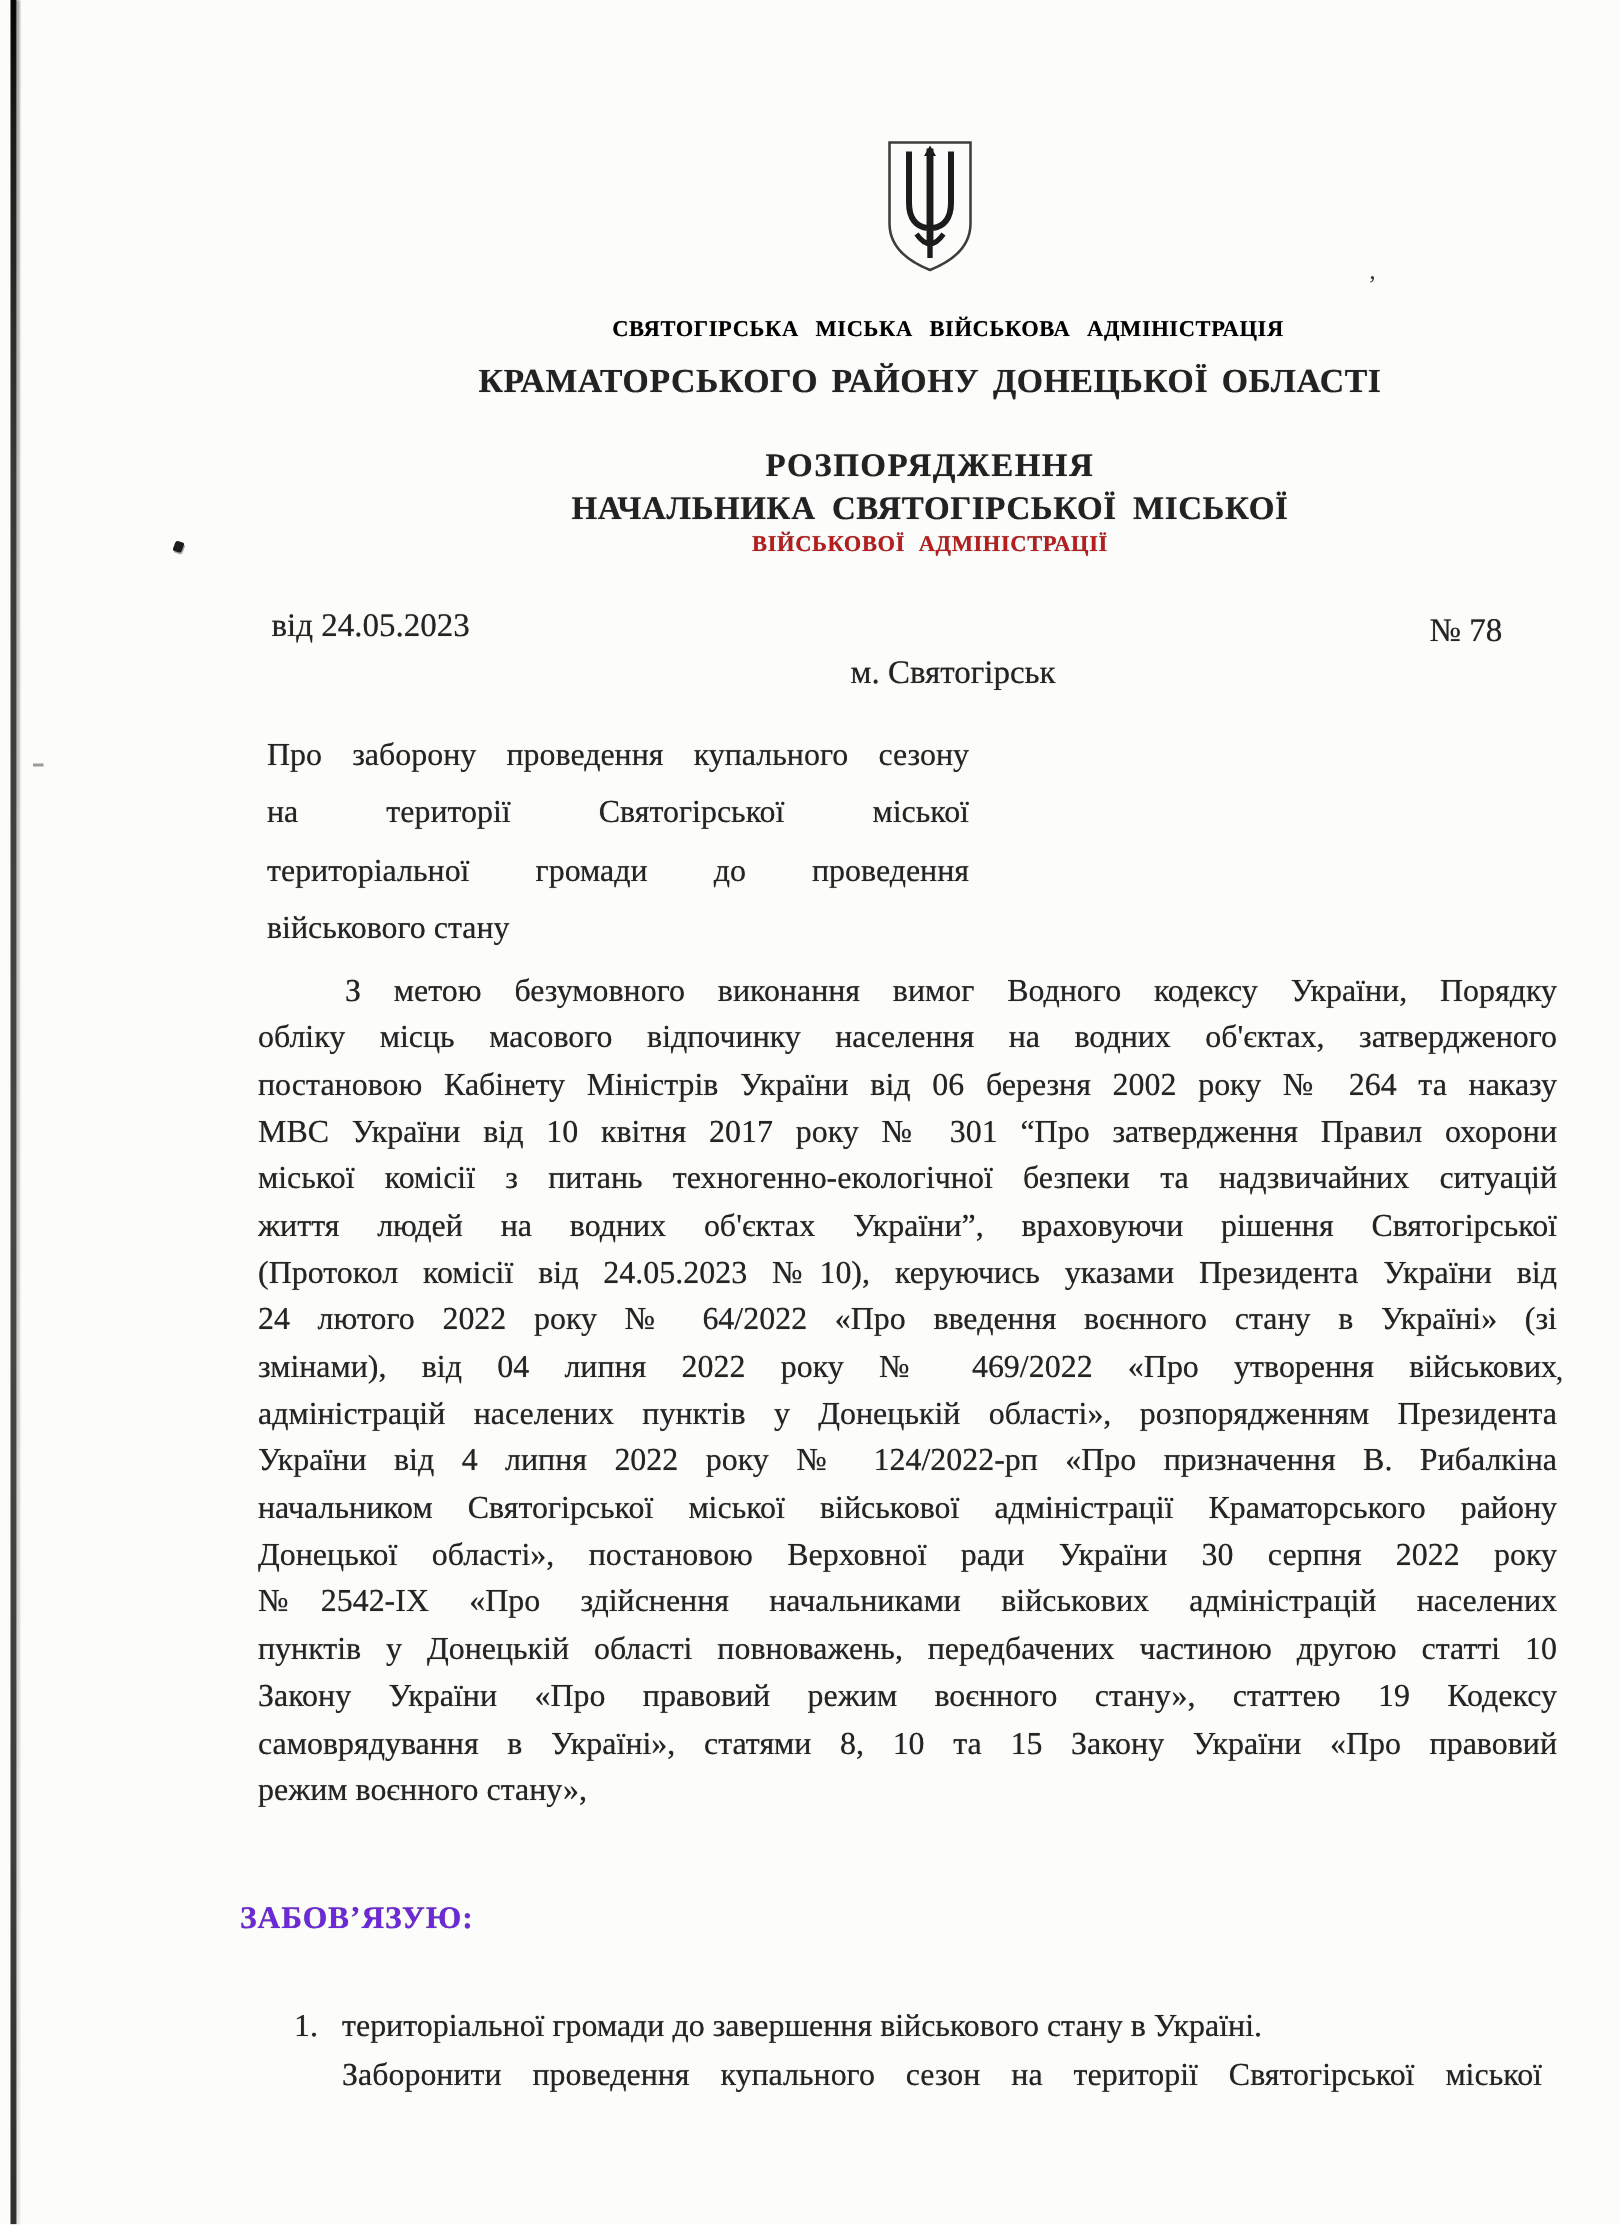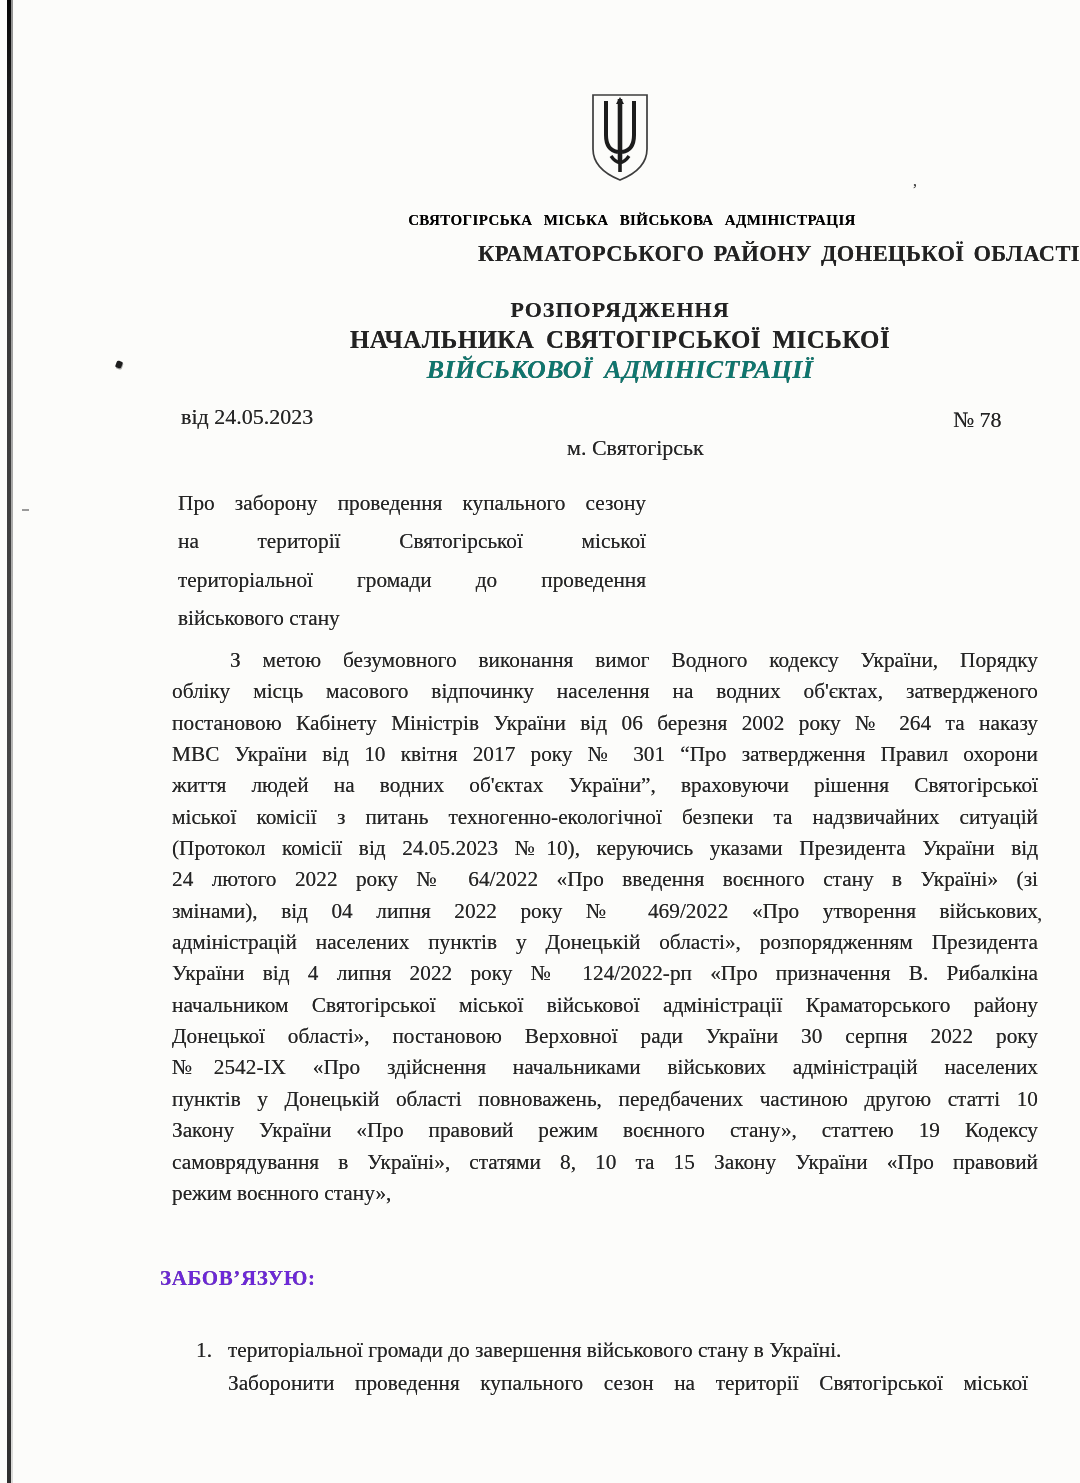--- a/index.html
+++ b/index.html
@@ -23,24 +23,24 @@
   .scan-edge2 {
     position:absolute; left:11px; top:0; width:2px; height:1483px;
     background:linear-gradient(180deg,rgba(60,60,60,.55),rgba(120,120,120,.25));
     filter:blur(0.6px);
   }
   .soft { text-shadow:0 0 0.5px rgba(20,20,20,.65); }
   .center { text-align:center; }
   .bold { font-weight:bold; }
 
   .org-line1 { left:172px; top:212px; width:920px; font-size:15px; letter-spacing:.4px; word-spacing:7px; color:#000000; }
-  .org-line2 { left:160px; top:241px; width:920px; font-size:22.5px; letter-spacing:.4px; word-spacing:3px; color:#222;text-align:right; }
+  .org-line2 { left:160px; top:241px; width:920px; font-size:22.5px; letter-spacing:.4px; word-spacing:3px; color:#222; }
   .doc-type1 { left:160px; top:297px; width:920px; font-size:22px; letter-spacing:1px; color:#222; }
-  .doc-type2 { left:160px; top:326px; width:920px; font-size:25px; letter-spacing:.4px; word-spacing:5px; color:#222; }
-  .doc-type3 { left:160px; top:355px; width:920px; font-size:26px; letter-spacing:.4px; word-spacing:5px; color:#0f766e;font-style:italic; }
+  .doc-type2 { left:160px; top:326px; width:920px; font-size:22px; letter-spacing:.4px; word-spacing:5px; color:#222; }
+  .doc-type3 { left:160px; top:355px; width:920px; font-size:15px; letter-spacing:.4px; word-spacing:5px; color:#b91c1c; }
 
   .date-val  { left:181px; top:404px; font-size:22px; }
   .place-val { left:567px; top:406px; font-size:22px;margin-top:29px; }
   .num-val   { left:953px; top:407px; font-size:22px; }
 
   .subject { left:178px; top:484px; width:468px; font-size:21.3px; }
   .subject .tline { height:38.3px; line-height:38.3px; }
 
   .preamble { left:172px; top:645px; width:866px; font-size:21.3px; }
   .preamble .tline { height:31.35px; line-height:31.35px; }
@@ -101,22 +101,22 @@
       <div class="tline jline">на території Святогірської міської</div>
       <div class="tline jline">територіальної громади до проведення</div>
       <div class="tline">військового стану</div>
     </div>
 
   <div class="abs soft preamble">
       <div class="tline jline indent">З метою безумовного виконання вимог Водного кодексу України, Порядку</div>
       <div class="tline jline">обліку місць масового відпочинку населення на водних об'єктах, затвердженого</div>
       <div class="tline jline">постановою Кабінету Міністрів України від 06 березня 2002 року № 264 та наказу</div>
       <div class="tline jline">МВС України від 10 квітня 2017 року № 301 “Про затвердження Правил охорони</div>
+      <div class="tline jline">міської комісії з питань техногенно-екологічної безпеки та надзвичайних ситуацій</div>
       <div class="tline jline">життя людей на водних об'єктах України”, враховуючи рішення Святогірської</div>
-      <div class="tline jline">міської комісії з питань техногенно-екологічної безпеки та надзвичайних ситуацій</div>
       <div class="tline jline">(Протокол комісії від 24.05.2023 №10), керуючись указами Президента України від</div>
       <div class="tline jline">24 лютого 2022 року № 64/2022 «Про введення воєнного стану в Україні» (зі</div>
       <div class="tline jline">змінами), від 04 липня 2022 року № 469/2022 «Про утворення військових</div>
       <div class="tline jline">адміністрацій населених пунктів у Донецькій області», розпорядженням Президента</div>
       <div class="tline jline">України від 4 липня 2022 року № 124/2022-рп «Про призначення В. Рибалкіна</div>
       <div class="tline jline">начальником Святогірської міської військової адміністрації Краматорського району</div>
       <div class="tline jline">Донецької області», постановою Верховної ради України 30 серпня 2022 року</div>
       <div class="tline jline">№2542-IX «Про здійснення начальниками військових адміністрацій населених</div>
       <div class="tline jline">пунктів у Донецькій області повноважень, передбачених частиною другою статті 10</div>
       <div class="tline jline">Закону України «Про правовий режим воєнного стану», статтею 19 Кодексу</div>

